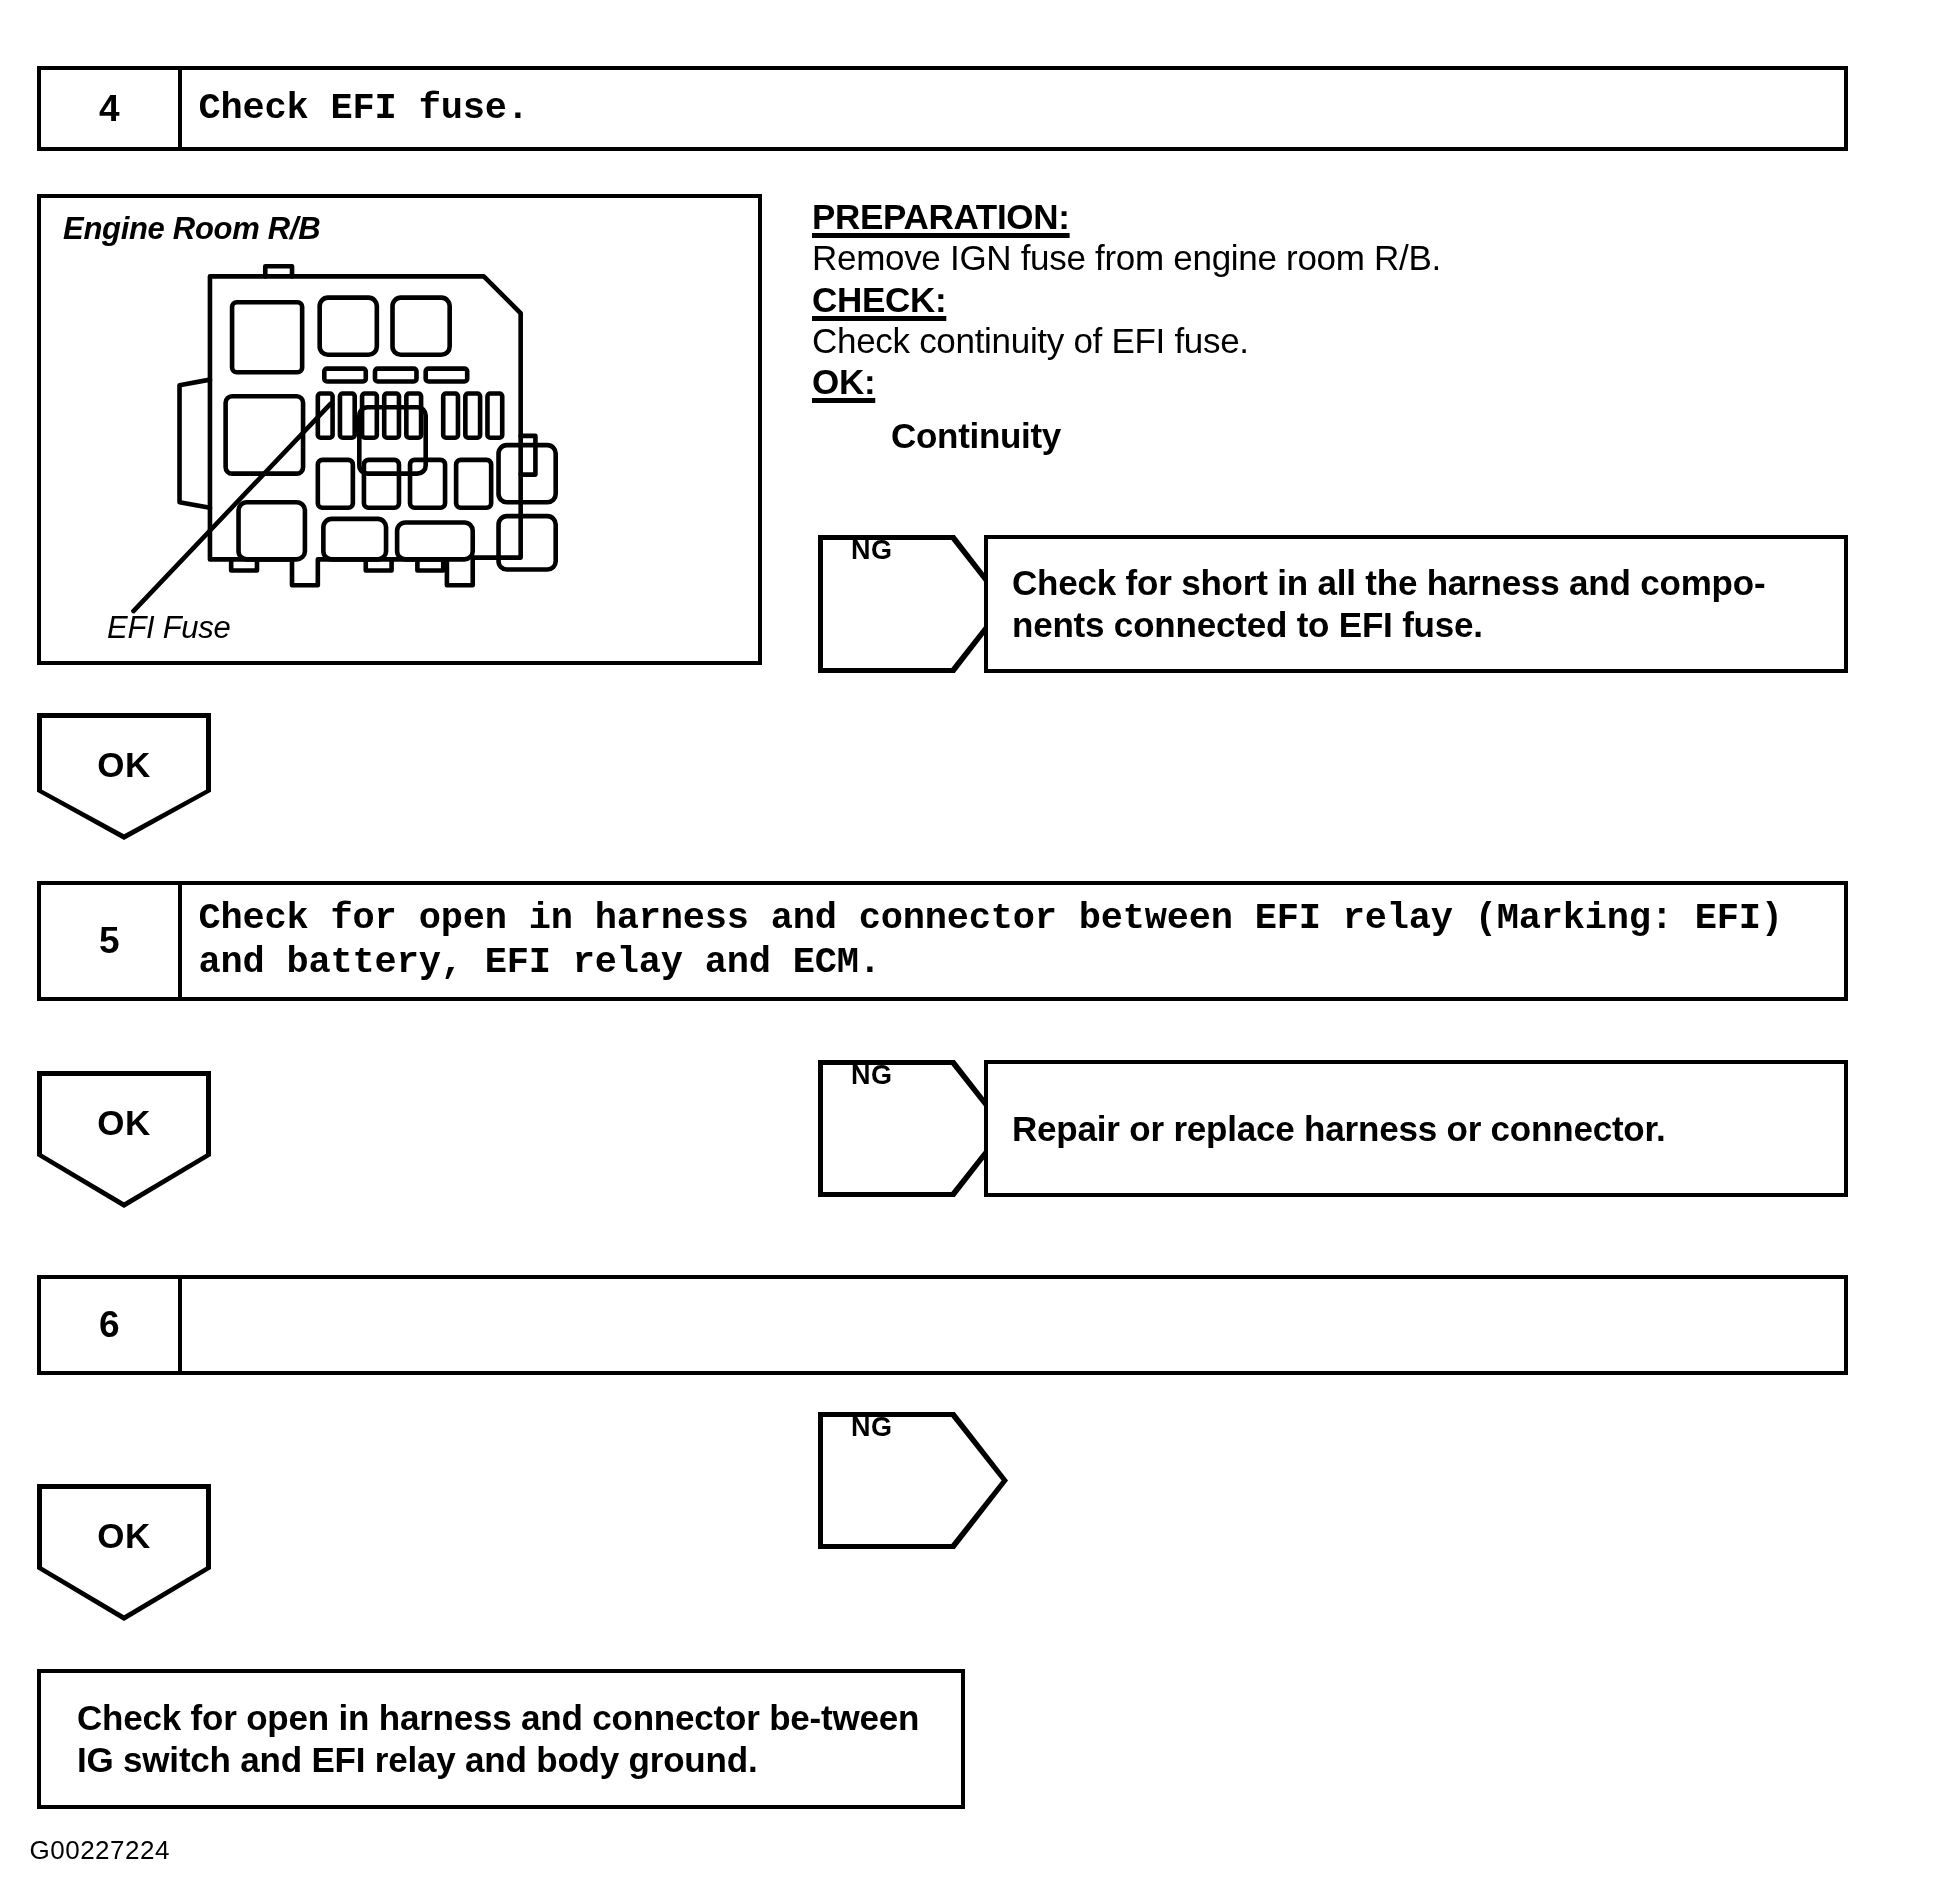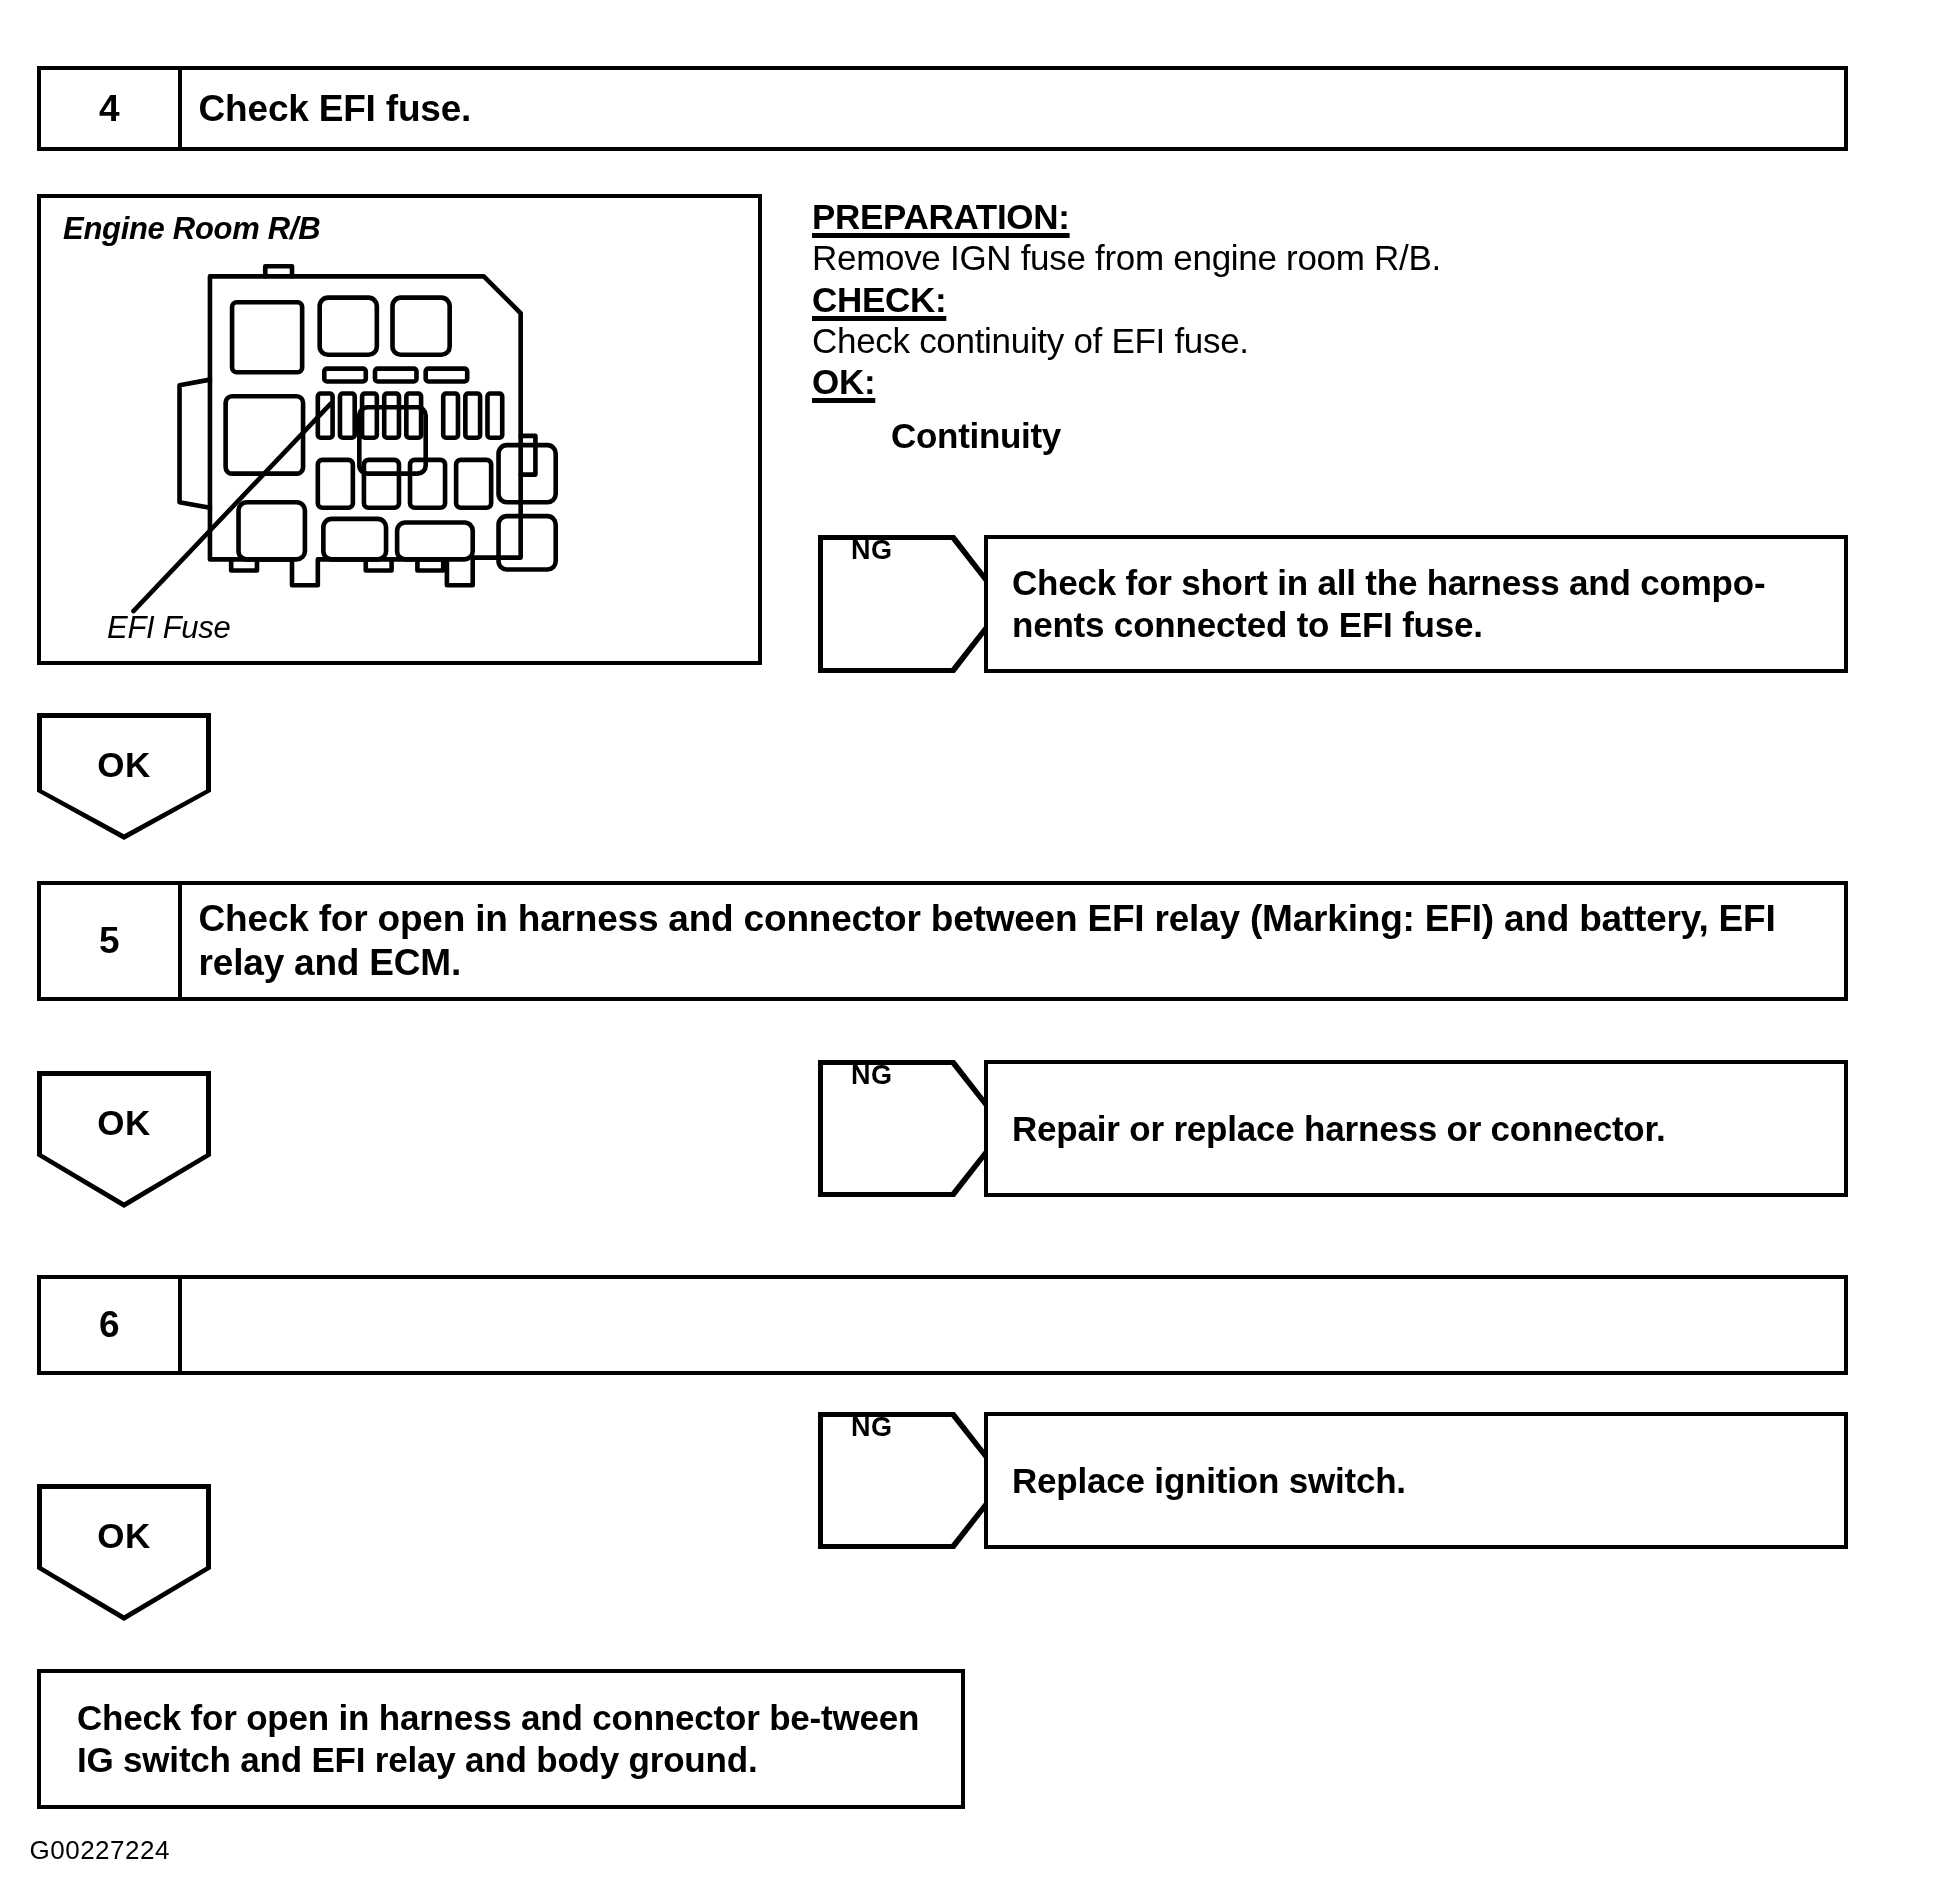--- a/index.html
+++ b/index.html
@@ -44,20 +44,21 @@
   }
   .step-text {
     flex: 1 1 auto;
     display: flex;
     align-items: center;
     padding: 0 16.6px;
     font-weight: bold;
     font-size: 37px;
     line-height: 1.18;
     letter-spacing: -0.2px;
+    font-family: Liberation Mono, monospace;
   }
   .step-text.two-line { align-items: center; }
 
   
   .result-box {
     border: 4.6px solid #000;
     background: #fff;
     display: flex;
     align-items: center;
     padding: 16px 24px;
@@ -281,21 +282,20 @@
   </div>
 
   <div class="node step-bar" style="left:37px; top:1275px; width:1811px; height:100px;">
     <div class="step-num">6</div>
   </div>
 
   <div class="ng-tag" style="left:818px; top:1412px; width:157px; height:137px;">
     <div class="ng-inner"></div>
     <span class="ng-label">NG</span>
   </div>
-  <div class="node result-box" style="left:984px; top:1412px; width:864px; height:137px;">Replace ignition switch.</div>
 
   <div class="ok-tag" style="left:37px; top:1484px; width:174px; height:137px;">
     <div class="ok-inner"></div>
     <span class="ok-label">OK</span>
   </div>
 
   <div class="node result-box" style="left:37px; top:1669px; width:928px; height:140px; padding:0 36px;">Check for open in harness and connector be-tween IG switch and EFI relay and body ground.</div>
 
   <div class="doc-code" style="left:29.5px; top:1835px;">G00227224</div>
 

